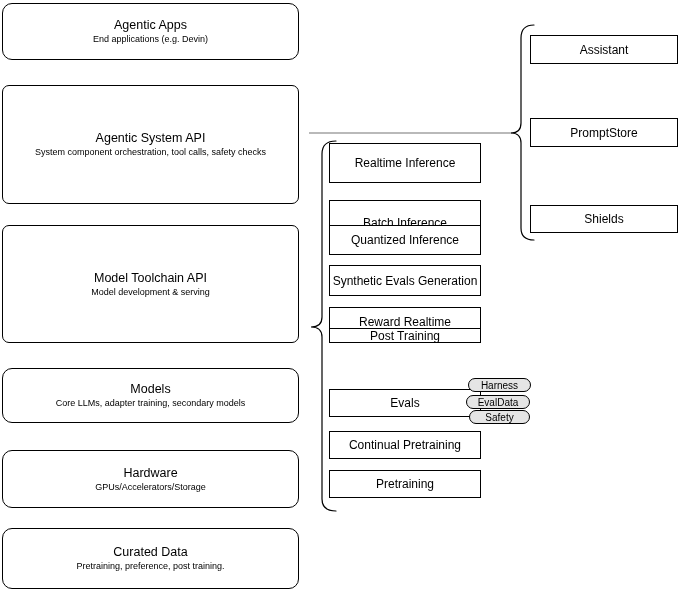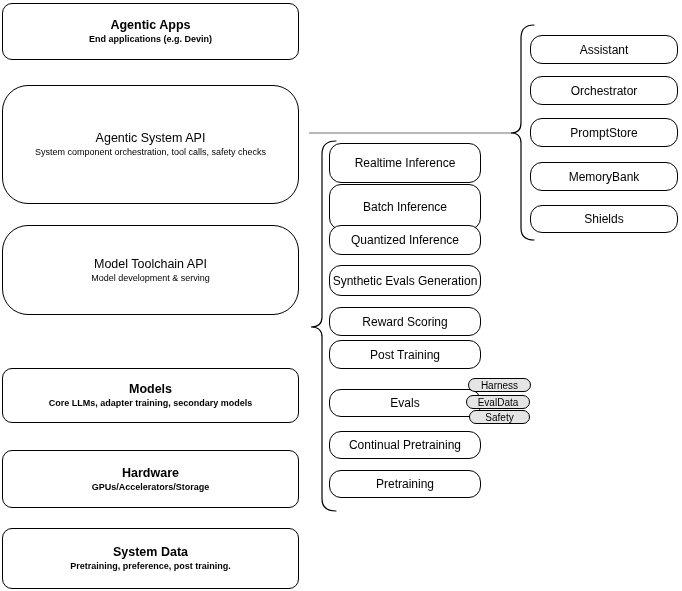--- a/index.html
+++ b/index.html
@@ -41,24 +41,24 @@
     font-size: 12.5px;
     line-height: 15px;
     white-space: nowrap;
   }
   .lbox .subtitle {
     font-size: 9px;
     line-height: 11px;
     margin-top: 1px;
     white-space: nowrap;
   }
-  .r10 { border-radius: 10px; font-weight: bold; }
-  .r26 { border-radius: 26px; text-align: right; }
+  .r10 { border-radius: 10px; }
+  .r26 { border-radius: 7px; text-align: right; }
   .node {
-    border-radius: 12px;
+    border-radius: 0;
     font-size: 12px;
     white-space: nowrap;
   }
   .mnode {
     left: 329px;
     width: 152px;
   }
   .rnode {
     left: 530px;
     width: 148px;
@@ -96,53 +96,51 @@
   <div class="box lbox r10" style="top:3px;height:57px">
     <div class="title">Agentic Apps</div>
     <div class="subtitle">End applications (e.g. Devin)</div>
   </div>
 
   <div class="box lbox r26" style="top:85px;height:119px">
     <div class="title">Agentic System API</div>
     <div class="subtitle">System component orchestration, tool calls, safety checks</div>
   </div>
 
-  <div class="box lbox r26" style="top:225px;height:90px">
+  <div class="box lbox r26" style="top:225px;height:118px">
     <div class="title">Model Toolchain API</div>
     <div class="subtitle">Model development &amp; serving</div>
   </div>
 
   <div class="box lbox r10" style="top:368px;height:55px">
     <div class="title">Models</div>
     <div class="subtitle">Core LLMs, adapter training, secondary models</div>
   </div>
 
   <div class="box lbox r10" style="top:450px;height:58px">
     <div class="title">Hardware</div>
     <div class="subtitle">GPUs/Accelerators/Storage</div>
   </div>
 
   <div class="box lbox r10" style="top:528px;height:61px">
-    <div class="title">System Data</div>
+    <div class="title">Curated Data</div>
     <div class="subtitle">Pretraining, preference, post training.</div>
   </div>
 
   <div class="box node mnode" style="top:143px;height:40px">Realtime Inference</div>
-  <div class="box node mnode" style="top:184px;height:46px">Batch Inference</div>
+  <div class="box node mnode" style="top:200px;height:46px">Batch Inference</div>
   <div class="box node mnode" style="top:225px;height:30px">Quantized Inference</div>
   <div class="box node mnode" style="top:265px;height:31px">Synthetic Evals Generation</div>
-  <div class="box node mnode" style="top:307px;height:29px">Reward Scoring</div>
-  <div class="box node mnode" style="top:340px;height:29px">Post Training</div>
+  <div class="box node mnode" style="top:307px;height:29px">Reward Realtime</div>
+  <div class="box node mnode" style="top:328px;height:15px">Post Training</div>
   <div class="box node mnode" style="top:431px;height:28px">Continual Pretraining</div>
   <div class="box node mnode" style="top:389px;height:28px">Evals</div>
   <div class="box node mnode" style="top:470px;height:28px">Pretraining</div>
 
   <div class="pill" style="left:468px;top:378px;width:63px">Harness</div>
   <div class="pill" style="left:466px;top:395px;width:64px">EvalData</div>
   <div class="pill" style="left:469px;top:410px;width:61px">Safety</div>
 
   <div class="box node rnode" style="top:35px;height:29px">Assistant</div>
-  <div class="box node rnode" style="top:76px;height:29px">Orchestrator</div>
   <div class="box node rnode" style="top:118px;height:29px">PromptStore</div>
-  <div class="box node rnode" style="top:162px;height:29px">MemoryBank</div>
   <div class="box node rnode" style="top:205px;height:28px">Shields</div>
 
 </div>
 
 </body></html>

